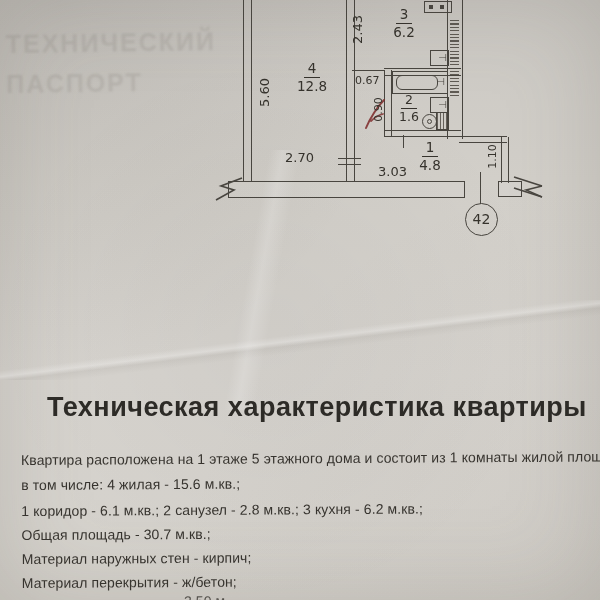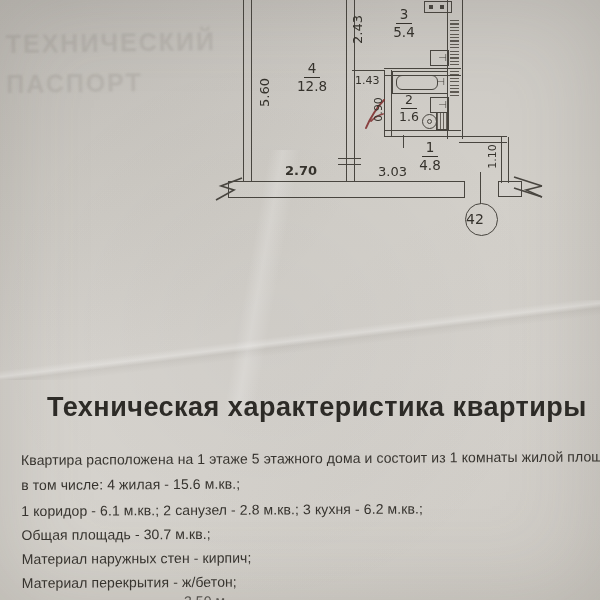--- a/index.html
+++ b/index.html
@@ -41,21 +41,21 @@
   .dim{font-size:13px;}
   .dimsm{font-size:11px;}
   .rot{transform:rotate(-90deg);transform-origin:center center;}
   .frac{text-align:center;line-height:1.0;font-size:13.5px;}
   .frac .num{display:inline-block;border-bottom:1.3px solid #35322c;padding:0 4px 1.5px;}
   .frac .den{display:block;padding-top:1.5px;}
   .box{border:1.2px solid var(--ln);}
   .tee{color:var(--ln);font-family:"DejaVu Sans",sans-serif;font-size:10px;line-height:1;}
   .shafthatch{background:repeating-linear-gradient(180deg, rgba(75,70,63,.85) 0 1.2px, transparent 1.2px 3.4px);}
   .tankhatch{background:repeating-linear-gradient(90deg, rgba(75,70,63,.8) 0 1px, transparent 1px 3px);}
-  .circle{border:1.5px solid var(--ln);border-radius:50%;text-align:left;
+  .circle{border:1.5px solid var(--ln);border-radius:50%;text-align:center;
           color:#35322c;font-family:"DejaVu Sans",sans-serif;}
   
   .heading{
     left:47px;top:392px;width:600px;
     font-size:27px;font-weight:bold;letter-spacing:.5px;color:#2d2b27;
     white-space:nowrap;
   }
   .bodyline{
     left:21px;width:640px;font-size:14px;color:var(--txt);white-space:nowrap;
     letter-spacing:.1px;
@@ -126,36 +126,36 @@
       <path d="M4,32 C8,22 16,10 22,4" fill="none" stroke="#7d2828" stroke-width="2" stroke-linecap="round" opacity=".85"></path>
       <path d="M9,25 C13,21 17,19 21,18" fill="none" stroke="#7d2828" stroke-width="1.8" stroke-linecap="round" opacity=".8"></path>
     </svg>
 
     <div class="abs lbl frac" style="left:290px;top:62px;width:44px;">
       <span class="num">4</span>
       <span class="den">12.8</span>
     </div>
     <div class="abs lbl frac" style="left:386px;top:8px;width:36px;">
       <span class="num">3</span>
-      <span class="den">5.4</span>
+      <span class="den">6.2</span>
     </div>
     <div class="abs lbl frac" style="left:393px;top:94px;width:32px;font-size:12.5px;">
       <span class="num">2</span>
       <span class="den">1.6</span>
     </div>
     <div class="abs lbl frac" style="left:412px;top:141px;width:36px;">
       <span class="num">1</span>
       <span class="den">4.8</span>
     </div>
 
     <div class="abs lbl dim rot" style="left:244px;top:85px;width:40px;text-align:center;">5.60</div>
     <div class="abs lbl dim rot" style="left:337px;top:22px;width:40px;text-align:center;">2.43</div>
-    <div class="abs lbl dimsm" style="left:355px;top:74px;">1.43</div>
+    <div class="abs lbl dimsm" style="left:355px;top:74px;">0.67</div>
     <div class="abs lbl dimsm rot" style="left:362px;top:103px;width:32px;text-align:center;">0.90</div>
-    <div class="abs lbl dim" style="left:285px;top:163px;font-weight:bold;">2.70</div>
+    <div class="abs lbl dim" style="left:285px;top:150px;">2.70</div>
     <div class="abs lbl dim" style="left:378px;top:164px;">3.03</div>
     <div class="abs lbl dimsm rot" style="left:476px;top:150px;width:32px;text-align:center;">1.10</div>
 
     <div class="abs thin-v" style="left:480px;top:172px;height:32px;"></div>
     <div class="abs circle" style="left:465px;top:203px;width:31px;height:31px;line-height:31px;font-size:14px;">
       <span>42</span>
     </div>
   </div>
 
   <div class="abs heading">Техническая характеристика квартиры</div>

